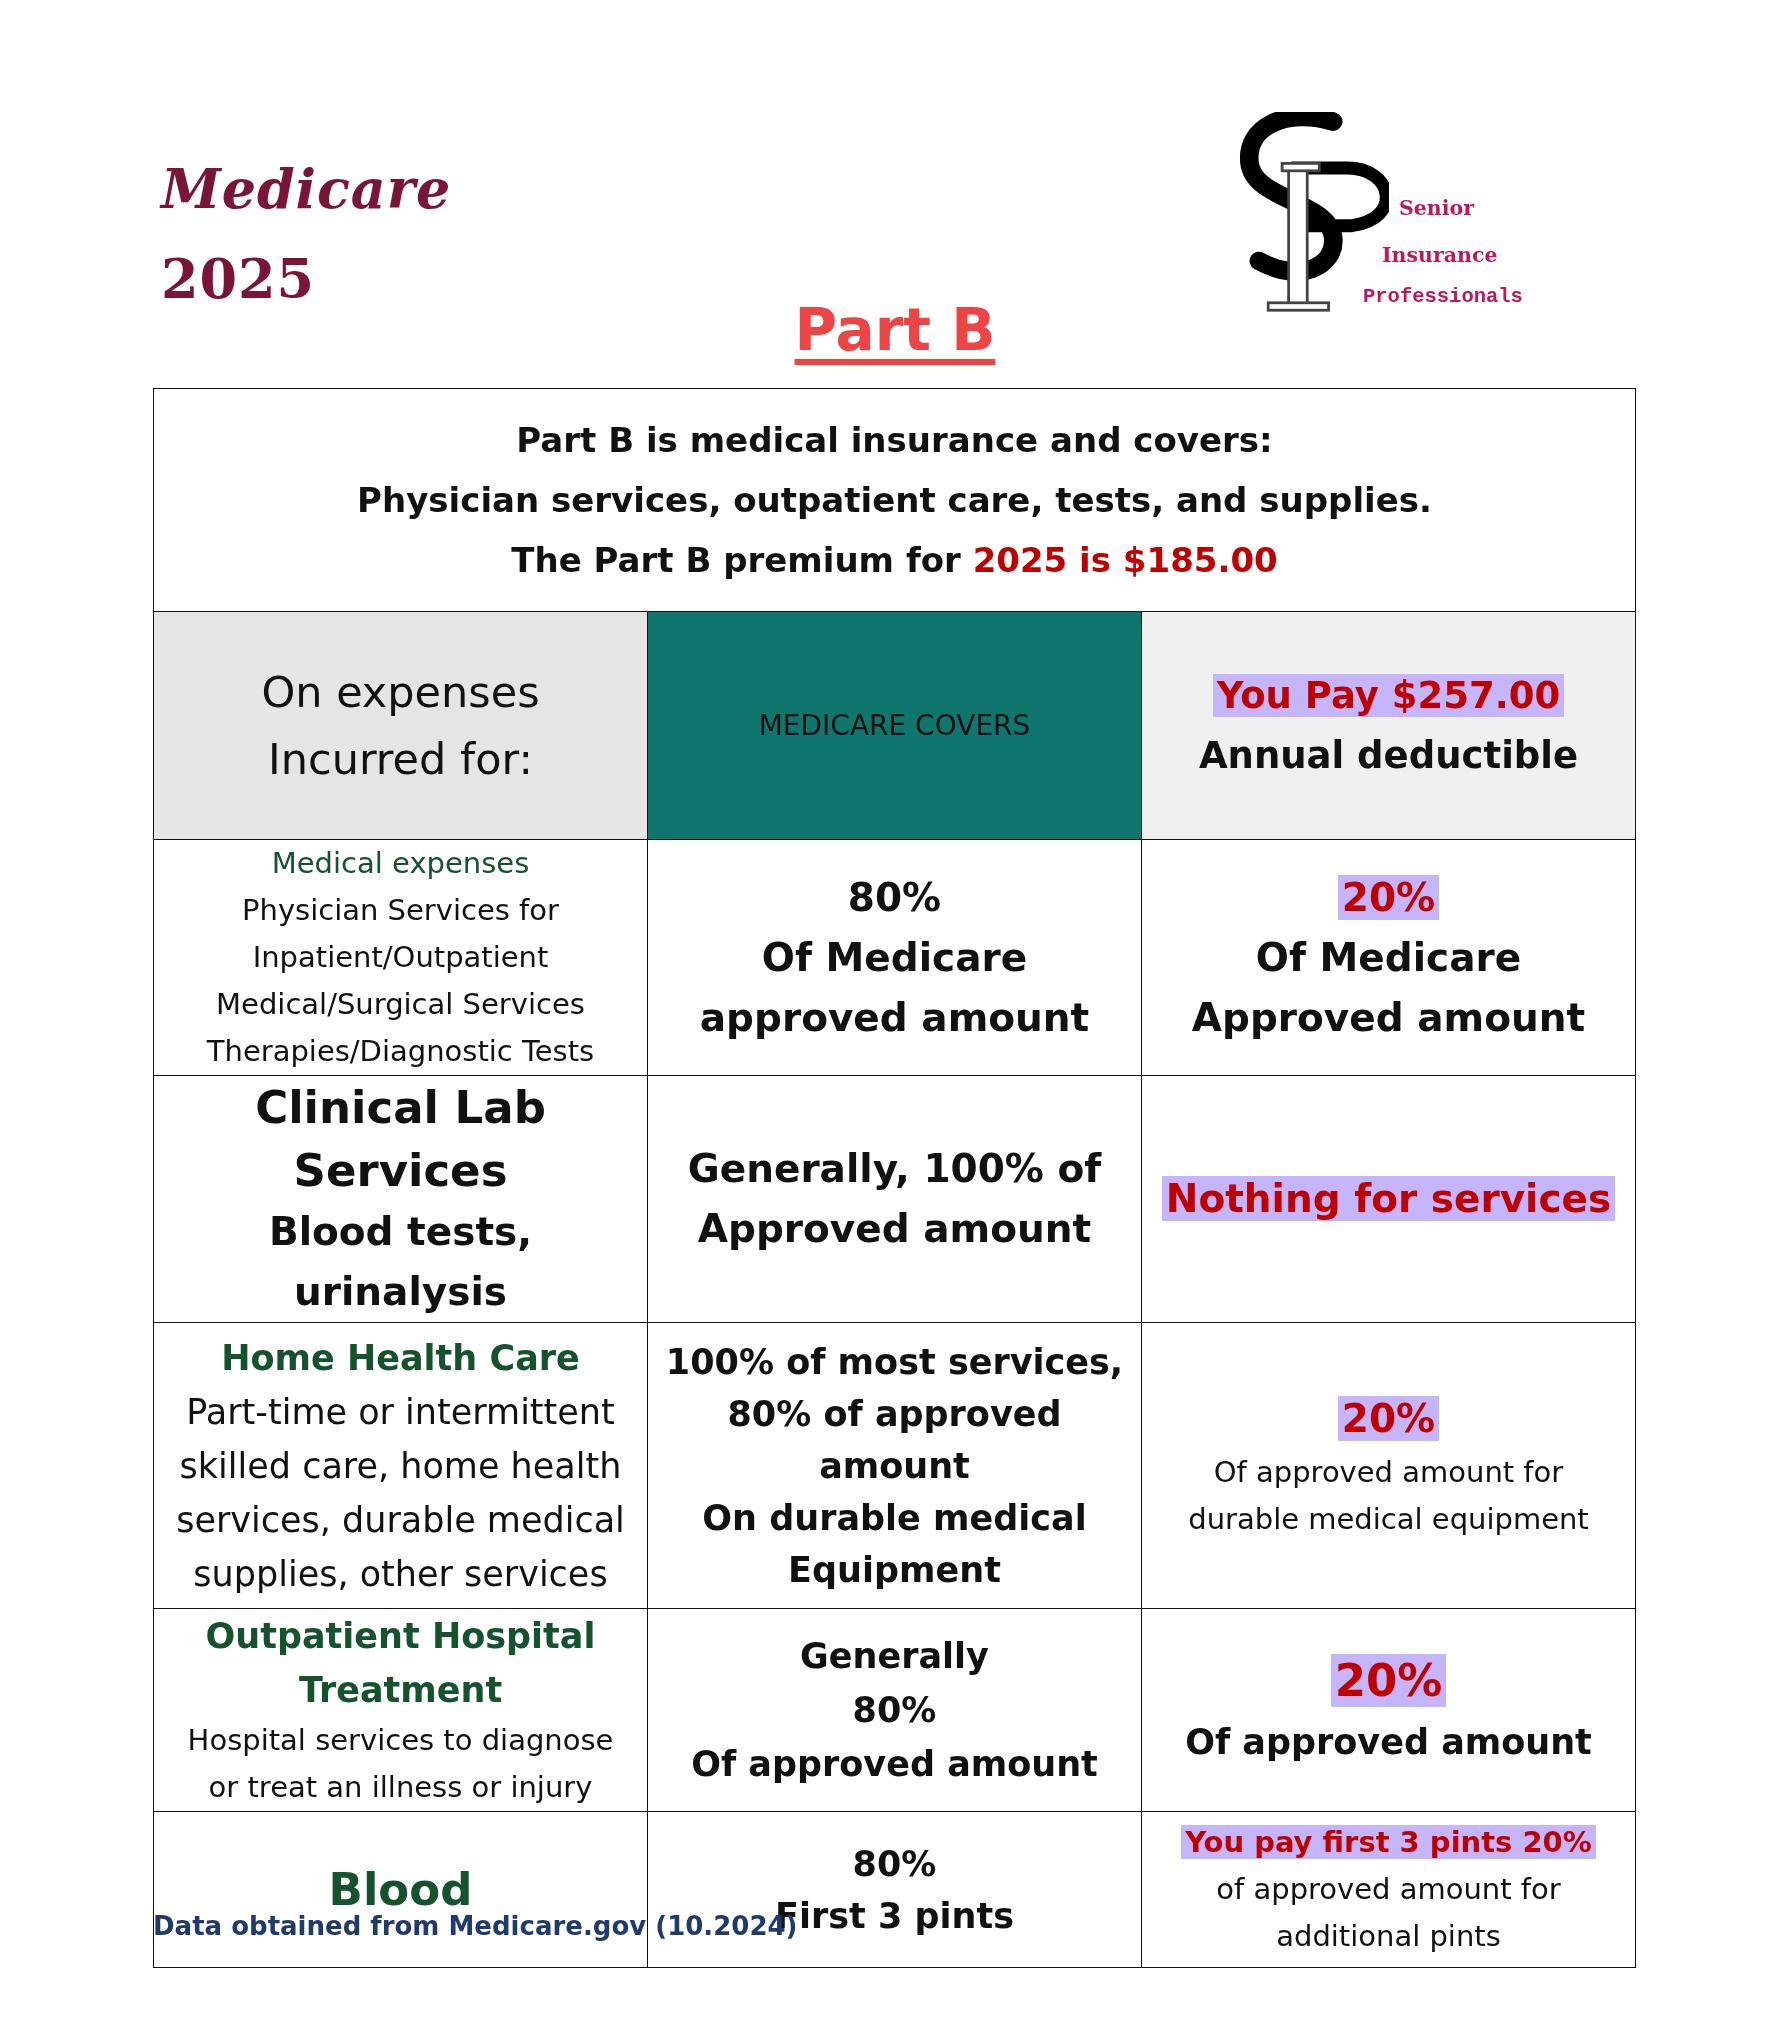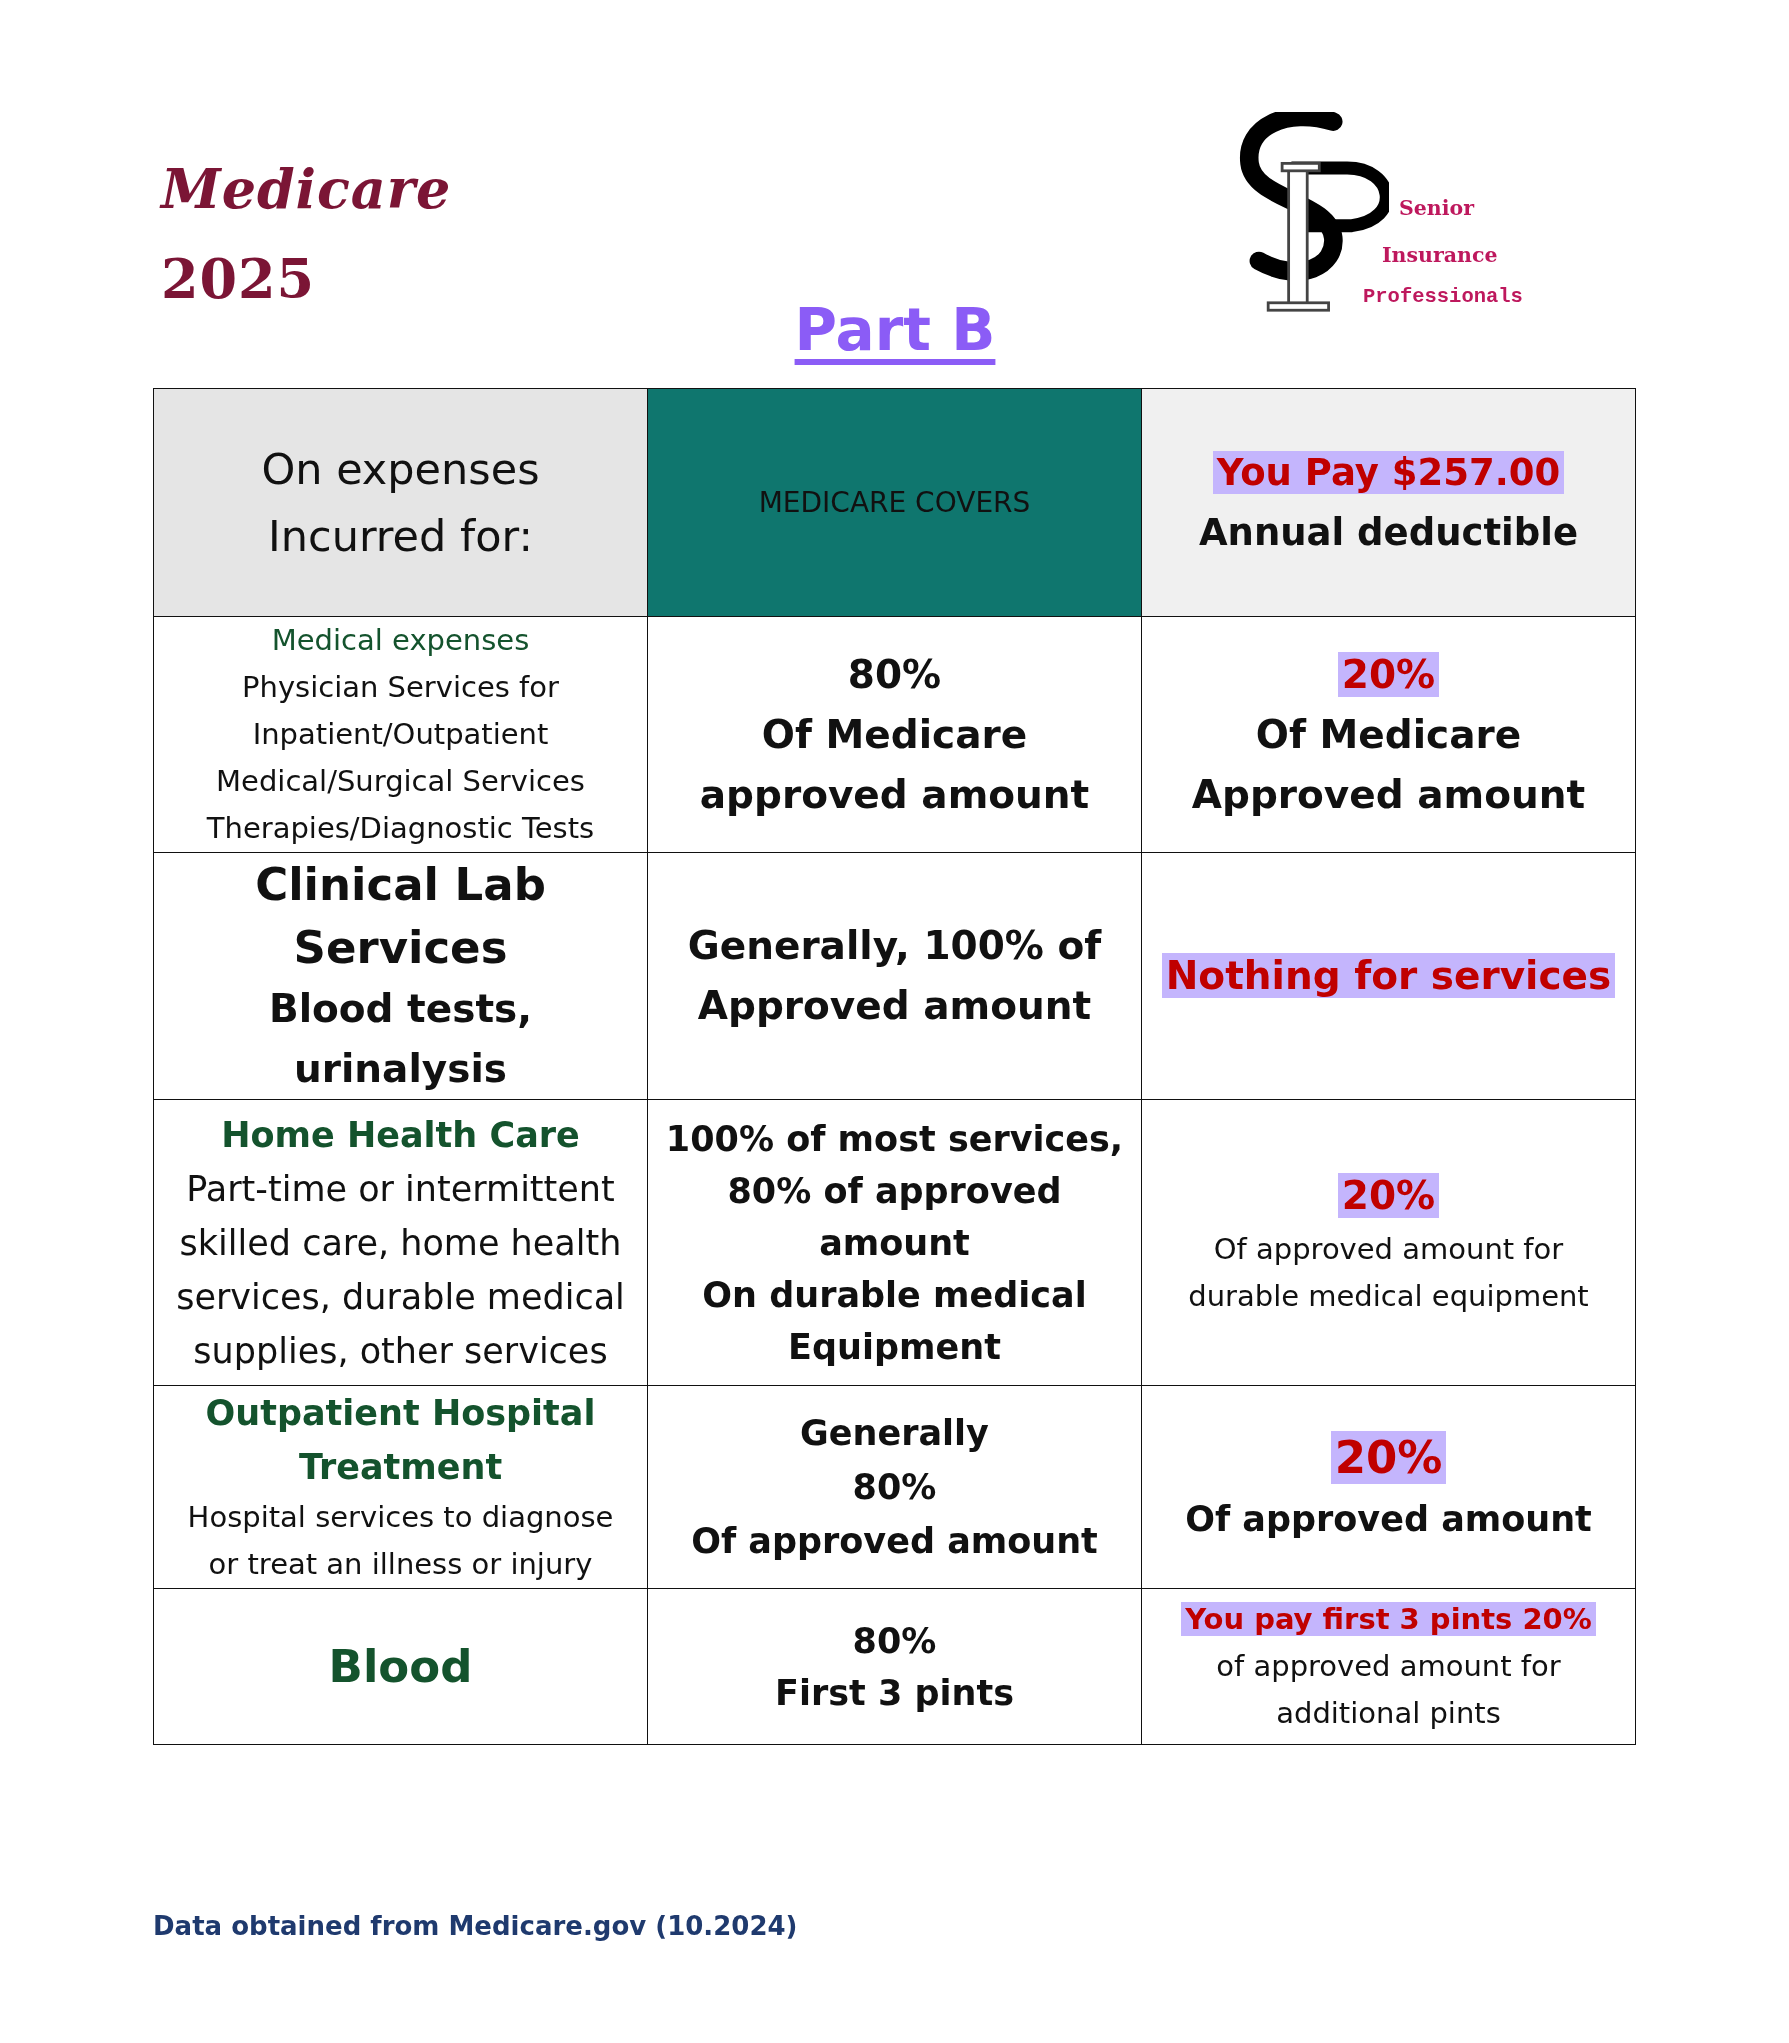--- a/index.html
+++ b/index.html
@@ -10,21 +10,21 @@
   .title.t1 { top:157px;font-style:italic; }
   .title.t2 { top:247px; }
   .logo { position:absolute; left:1231px; top:112px; width:298px; height:205px; }
   .logo svg { position:absolute; left:0; top:0; }
   .logo .lt { position:absolute; font-family:"DejaVu Serif", "Liberation Serif", serif; font-weight:bold;
               color:#be185d; font-size:20.5px; }
   .logo .l1 { left:168px; top:84px; }
   .logo .l2 { left:151px; top:131px; }
   .logo .l3 { left:132px; top:173px;font-family:Liberation Mono, monospace; }
   .part-b { position:absolute; left:0; width:1790px; top:296px; text-align:center; }
-  .part-b span { font-family:"DejaVu Sans", sans-serif; font-weight:bold; font-size:58px; color:#8b5cf6;
+  .part-b span { font-family:"DejaVu Sans", sans-serif; font-weight:bold; font-size:58px; color:#ef4444;
                  text-decoration:underline; text-decoration-thickness:5.6px; text-underline-offset:9.3px; }
   table { position:absolute; left:153px; top:388px; width:1482px; border-collapse:collapse; table-layout:fixed; }
   td { border:1.9px solid #111; text-align:center; vertical-align:middle; padding:0 9.3px; }
   .intro td { height:222px; font-weight:bold; font-size:34px; line-height:60px; }
   .red { color:#c00000; }
   .hdr td { height:227px; }
   .hdr .c1 { background:#e5e5e5; font-size:43px; line-height:67px; font-weight:normal; }
   .hdr .c2 { background:#0f766e; font-size:28px; font-weight:normal; }
   .hdr .c3 { background:#f0f0f0; font-size:37px; line-height:60px; }
   .hl { background:#c4b5fd; color:#c00000; padding:0 3.7px; }
@@ -65,20 +65,27 @@
   <span>Part B</span>
 </div>
 
 <table>
   <colgroup>
       <col style="width:494px">
       <col style="width:494px">
       <col style="width:494px">
     </colgroup>
   <tbody>
+      <tr class="intro">
+    <td colspan="3">
+      <span class="line">Part B is medical insurance and covers:</span>
+      <span class="line">Physician services, outpatient care, tests, and supplies.</span>
+      <span class="line"><span>The Part B premium for </span><span class="red">2025 is $185.00</span></span>
+    </td>
+  </tr>
   <tr class="hdr">
     <td class="c1">
       <span class="line">On expenses</span>
       <span class="line">Incurred for:</span>
     </td>
     <td class="c2">MEDICARE COVERS</td>
     <td class="c3">
       <span class="line"><span class="hl b">You Pay $257.00</span></span>
       <span class="line b">Annual deductible</span>
     </td>

